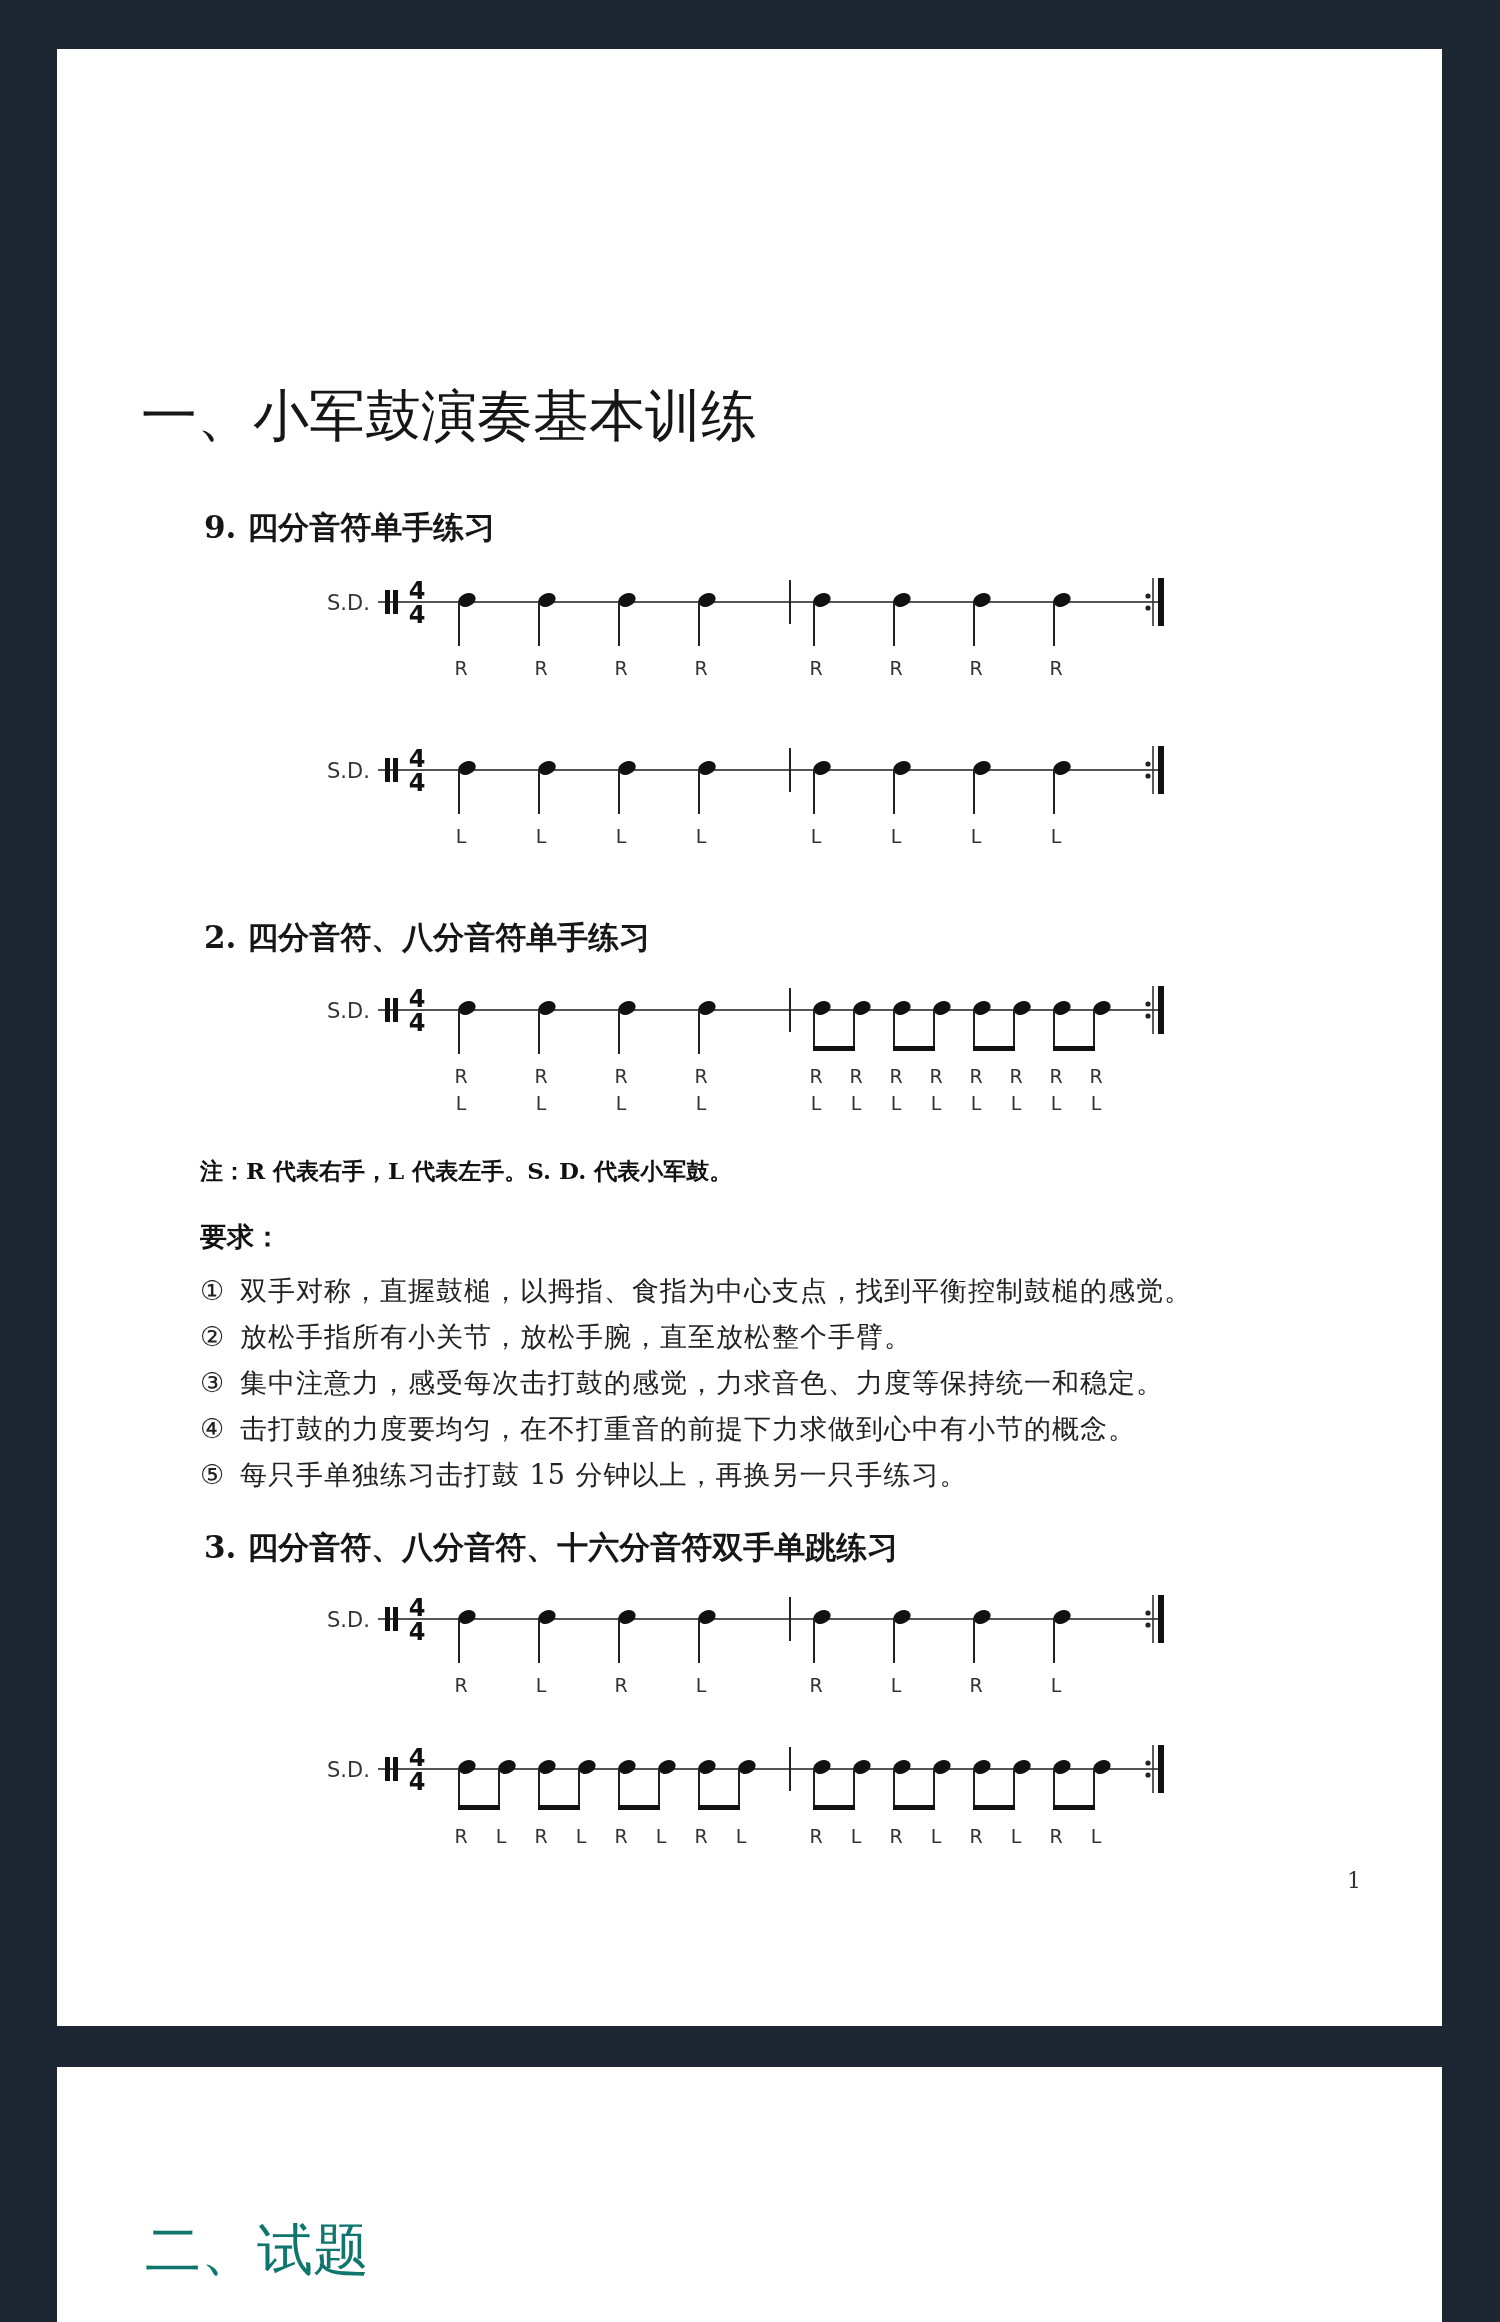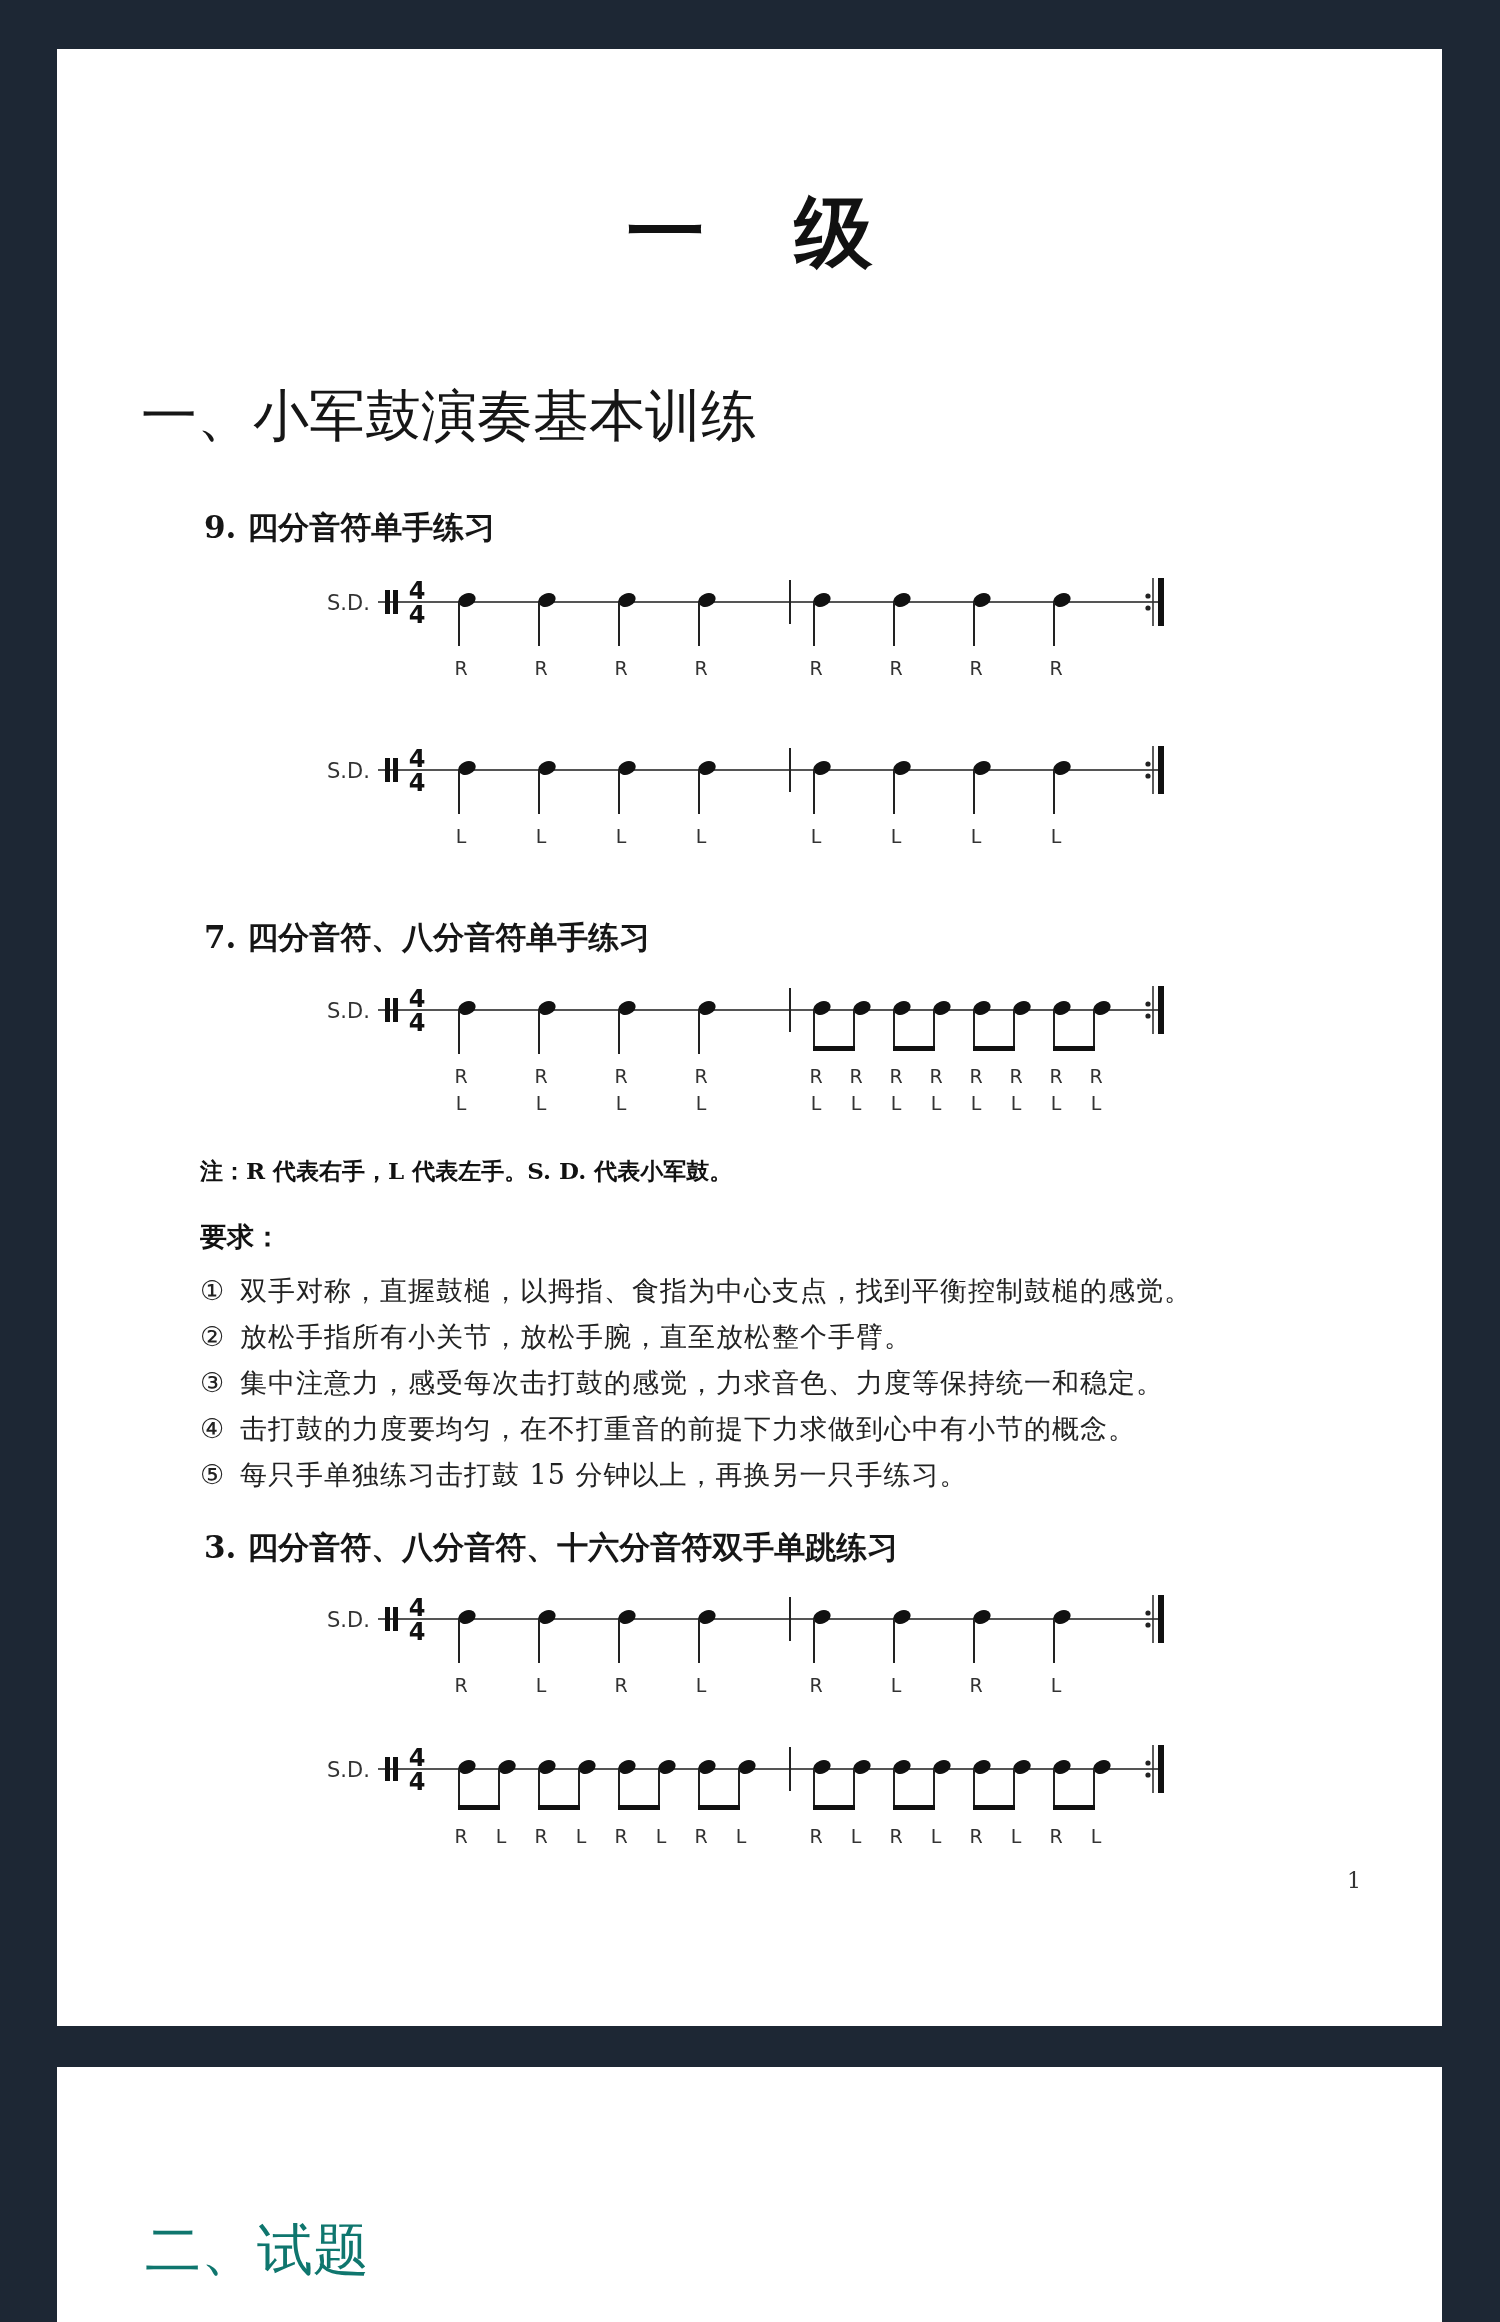--- a/index.html
+++ b/index.html
@@ -19,25 +19,24 @@
   .req-num { display:inline-block; width:40px; }
   .pagenum { left:1290px; top:1818px; font-size:22px; line-height:28px; color:#333; }
   .h1b { left:88px; top:148px; font-family:"DejaVu Serif", serif; font-size:56px; line-height:70px; color:#0f766e; }
   svg.staff { position:absolute; left:0; top:0; overflow:visible; }
   svg text { font-family:"DejaVu Sans", "Liberation Sans", sans-serif; }
 </style>
 </head>
 <body>
 
 <div class="page" id="page1">
-  <div class="abs title">一级</div>
   <div class="abs h1">一、小军鼓演奏基本训练</div>
 
   <div class="abs h2" style="left:147px;top:458px;">9. 四分音符单手练习</div>
-  <div class="abs h2" style="left:147px;top:868px;">7. 四分音符、八分音符单手练习</div>
+  <div class="abs h2" style="left:147px;top:868px;">2. 四分音符、八分音符单手练习</div>
 
   <div class="abs note-line">注：R 代表右手，L 代表左手。S. D. 代表小军鼓。</div>
   <div class="abs req-title">要求：</div>
 
   <div class="abs req-item" style="top:1212px;"><span class="req-num">①</span><span>双手对称，直握鼓槌，以拇指、食指为中心支点，找到平衡控制鼓槌的感觉。</span></div>
   <div class="abs req-item" style="top:1258px;"><span class="req-num">②</span><span>放松手指所有小关节，放松手腕，直至放松整个手臂。</span></div>
   <div class="abs req-item" style="top:1304px;"><span class="req-num">③</span><span>集中注意力，感受每次击打鼓的感觉，力求音色、力度等保持统一和稳定。</span></div>
   <div class="abs req-item" style="top:1350px;"><span class="req-num">④</span><span>击打鼓的力度要均匀，在不打重音的前提下力求做到心中有小节的概念。</span></div>
   <div class="abs req-item" style="top:1396px;"><span class="req-num">⑤</span><span>每只手单独练习击打鼓 15 分钟以上，再换另一只手练习。</span></div>
 

